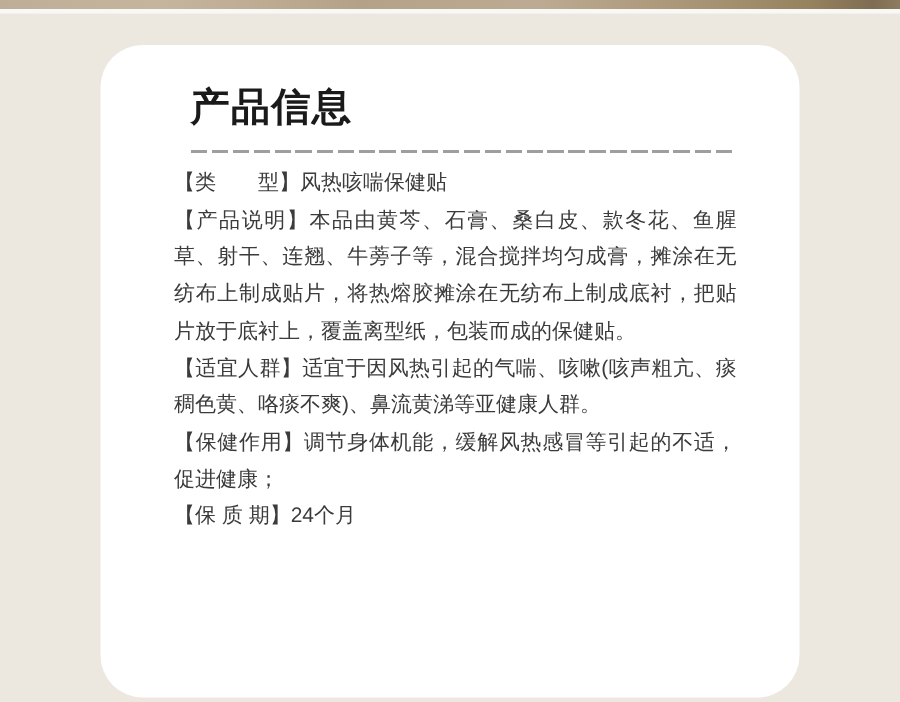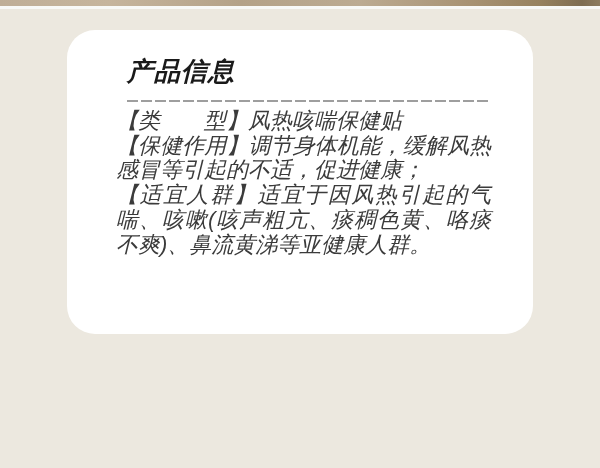--- a/index.html
+++ b/index.html
@@ -14,61 +14,62 @@
     background: linear-gradient(90deg,
       #bfae97 0%, #c6b59d 18%, #b4a288 40%, #bcab92 60%,
       #a89374 78%, #97825f 90%, #7e6d52 97%, #8d7c60 100%);
   }
   .highlight-line {
     position: absolute; top: 6px; left: 0; width: 600px; height: 3px;
     background: #f8f9f7;
   }
   .card {
     position: absolute; top: 30px; left: 67px;
-    width: 466px; height: 304px;
+    width: 466px; height: 435px;
     background: #ffffff;
     border-radius: 28px;
     overflow: hidden;
-    font-style: italic;
   }
   .card-title {
     margin: 26px 41px 0 60px;
     font-size: 26px;
     line-height: 30px;
     font-weight: bold;
     letter-spacing: 1px;
     color: #1a1a1a;
   }
   .dashed-divider {
     margin: 14px 43px 0 60px;
     height: 2px;
     background-image: repeating-linear-gradient(90deg,
       #9e9e9e 0px, #9e9e9e 11px, transparent 11px, transparent 14px);
   }
   .details {
     margin: 7px 37px 0 49px;
     width: 375px;
-    font-size: 22px;
+    font-size: 14px;
     line-height: 24.7px;
     color: #3b3b3b;
     text-align: justify;
   }
   .details p { margin: 0; }
   .spec-label { color: #3b3b3b; }
   .spec-value { color: #3b3b3b; }
 </style>
 </head>
 <body>
 
 <div class="wood-bar"></div>
 <div class="highlight-line"></div>
 
 <section class="card">
   <h1 class="card-title">产品信息</h1>
   <div class="dashed-divider"></div>
 
   <div class="details">
     <p><span class="spec-label">【类　　型】</span><span class="spec-value">风热咳喘保健贴</span></p>
+    <p><span class="spec-label">【产品说明】</span><span class="spec-value">本品由黄芩、石膏、桑白皮、款冬花、鱼腥草、射干、连翘、牛蒡子等，混合搅拌均匀成膏，摊涂在无纺布上制成贴片，将热熔胶摊涂在无纺布上制成底衬，把贴片放于底衬上，覆盖离型纸，包装而成的保健贴。</span></p>
+    <p><span class="spec-label">【适宜人群】</span><span class="spec-value">适宜于因风热引起的气喘、咳嗽(咳声粗亢、痰稠色黄、咯痰不爽)、鼻流黄涕等亚健康人群。</span></p>
     <p><span class="spec-label">【保健作用】</span><span class="spec-value">调节身体机能，缓解风热感冒等引起的不适，促进健康；</span></p>
-    <p><span class="spec-label">【适宜人群】</span><span class="spec-value">适宜于因风热引起的气喘、咳嗽(咳声粗亢、痰稠色黄、咯痰不爽)、鼻流黄涕等亚健康人群。</span></p>
+    <p><span class="spec-label">【保 质 期】</span><span class="spec-value">24个月</span></p>
     <p></p>
   </div>
 </section>
 
 </body></html>

